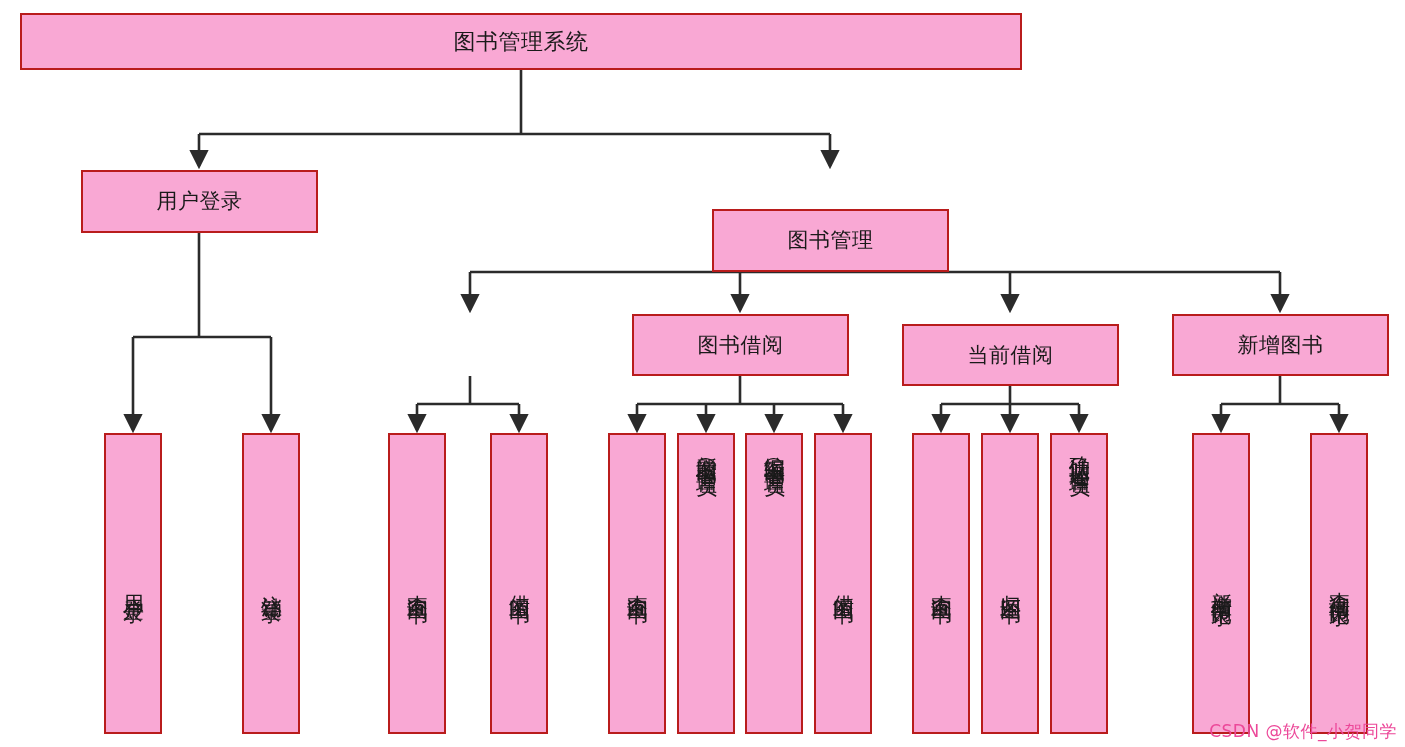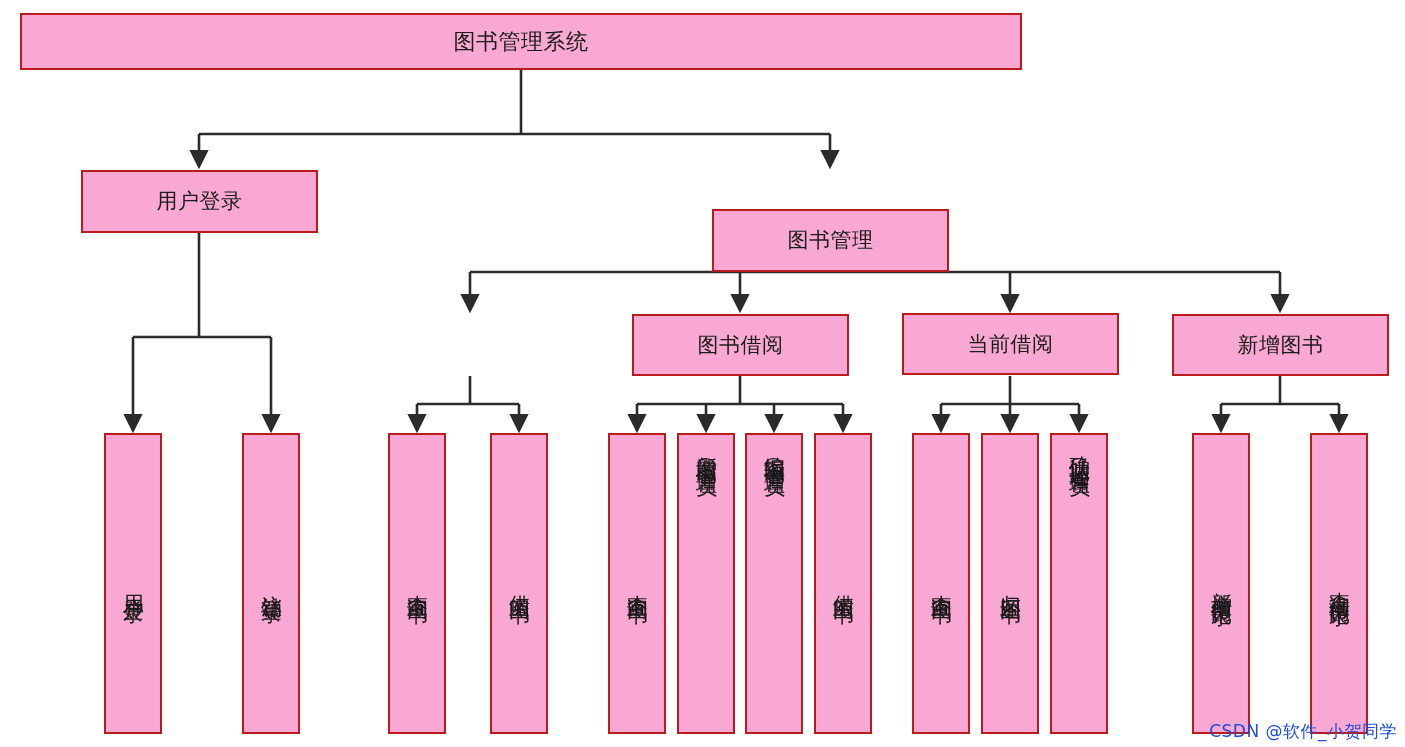--- a/index.html
+++ b/index.html
@@ -63,21 +63,21 @@
     font-size: 21px;
     line-height: 1.0;
     letter-spacing: 3px;
     white-space: nowrap;
   }
   .watermark {
     position: absolute;
     right: 8px;
     bottom: 4px;
     font-size: 17px;
-    color: #1d4ed8;
+    color: #ec4899;
     white-space: nowrap;
     letter-spacing: 0.5px;
   }
 </style>
 </head>
 <body>
 
 <div id="canvas">
 
   <svg id="wires" viewBox="0 0 1405 747" width="1405" height="747" xmlns="http://www.w3.org/2000/svg">
@@ -143,21 +143,21 @@
 
   <div class="node horiz" style="left:712px; top:170px; width:237px; height:63px;margin-top:39px;">
     <span class="node-label">图书管理</span>
   </div>
 
 
   <div class="node horiz" style="left:632px; top:314px; width:217px; height:62px;">
     <span class="node-label">图书借阅</span>
   </div>
 
-  <div class="node horiz" style="left:902px; top:313px; width:217px; height:62px;">
+  <div class="node horiz" style="left:902px; top:324px; width:217px; height:62px;">
     <span class="node-label">当前借阅</span>
   </div>
 
   <div class="node horiz" style="left:1172px; top:314px; width:217px; height:62px;">
     <span class="node-label">新增图书</span>
   </div>
 
   <div class="node vert" style="left:104px; top:433px; width:58px; height:301px;">
     <span class="node-label">用户登录</span>
   </div>

